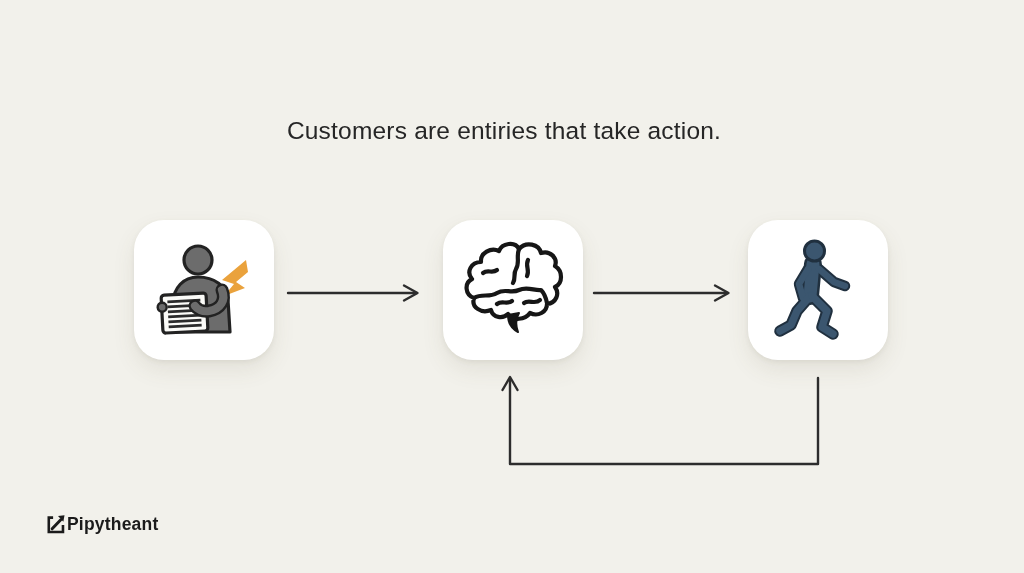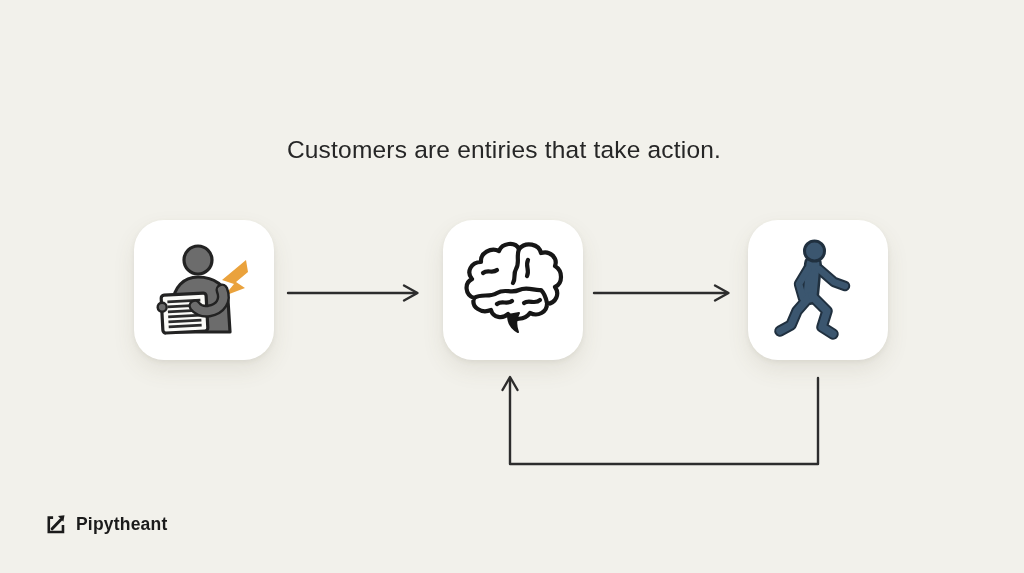--- a/index.html
+++ b/index.html
@@ -12,21 +12,20 @@
   }
   .slide { position: absolute; inset: 0; }
   .title {
     position: absolute;
     top: 117px; left: 0; right: 16px;
     text-align: center;
     font-size: 24.5px;
     font-weight: 500;
     letter-spacing: 0.2px;
     color: #262626;
-    margin-top: 19px;
   }
   .arrows-layer {
     position: absolute; left: 0; top: 0;
     width: 1024px; height: 573px;
     pointer-events: none;
   }
   .card {
     position: absolute;
     top: 220px;
     width: 140px; height: 140px;
@@ -34,21 +33,21 @@
     border-radius: 30px;
     box-shadow: 0 10px 22px rgba(95, 85, 60, 0.10), 0 2px 5px rgba(95, 85, 60, 0.08);
     display: flex; align-items: center; justify-content: center;
   }
   .card-1 { left: 134px; }
   .card-2 { left: 443px; }
   .card-3 { left: 748px; }
   .footer {
     position: absolute;
     left: 44px; top: 513px;
-    display: flex; align-items: center; gap: 9px;
+    display: flex; align-items: center; 
   }
   .brand-text {
     font-size: 17.5px;
     font-weight: 700;
     letter-spacing: 0.2px;
     color: #1b1b1b;
   }
 </style>
 </head>
 <body>

